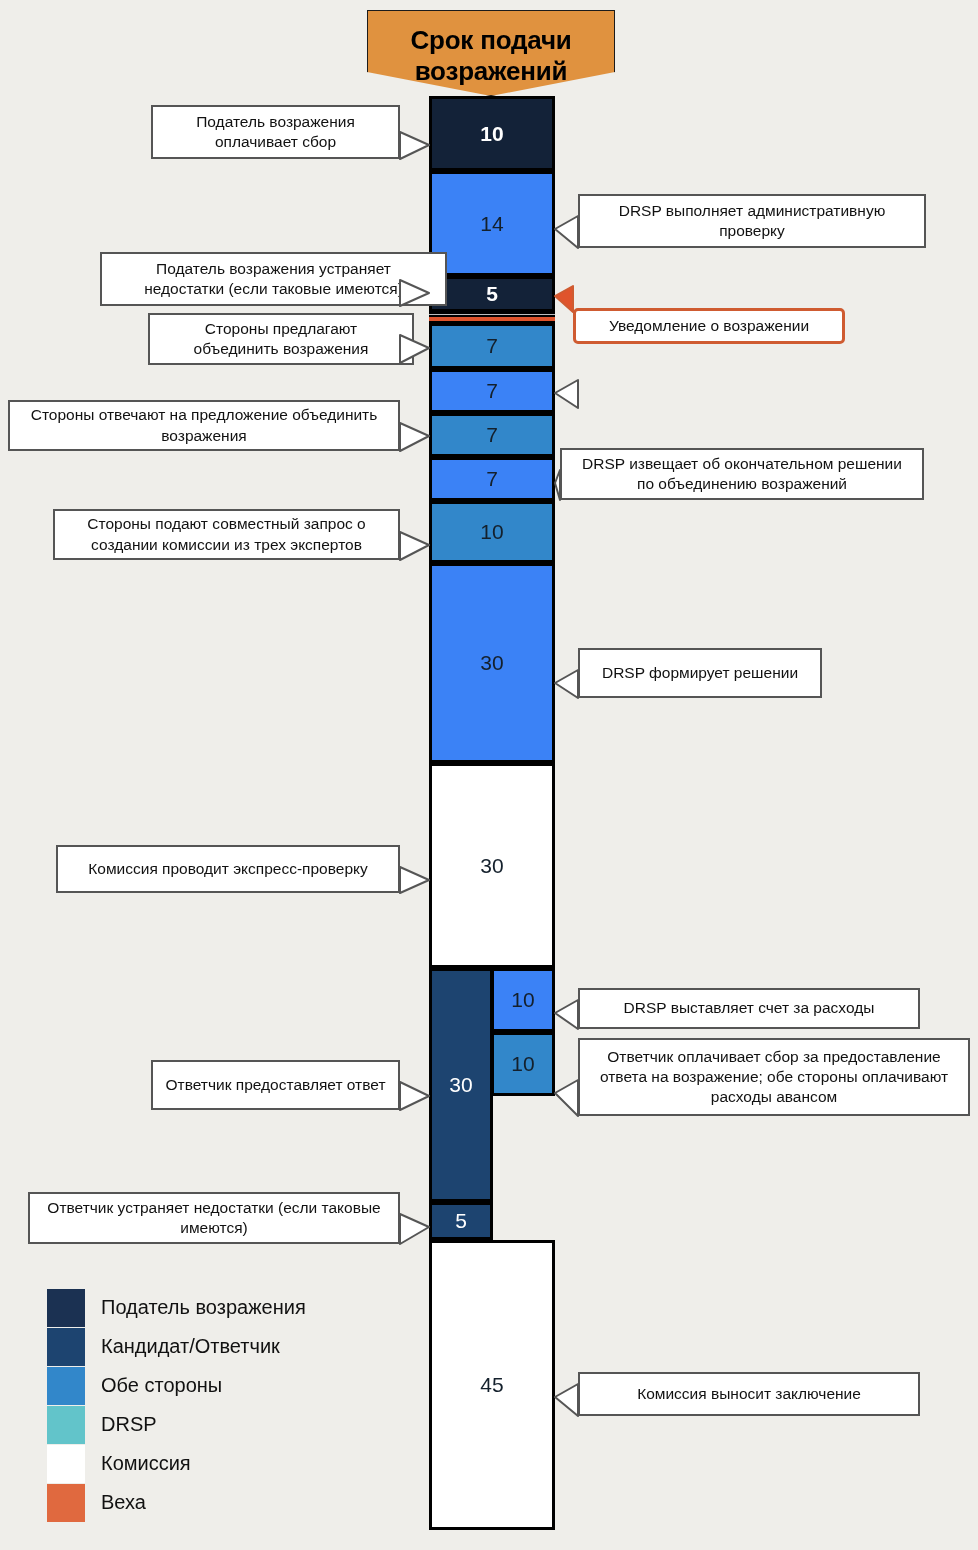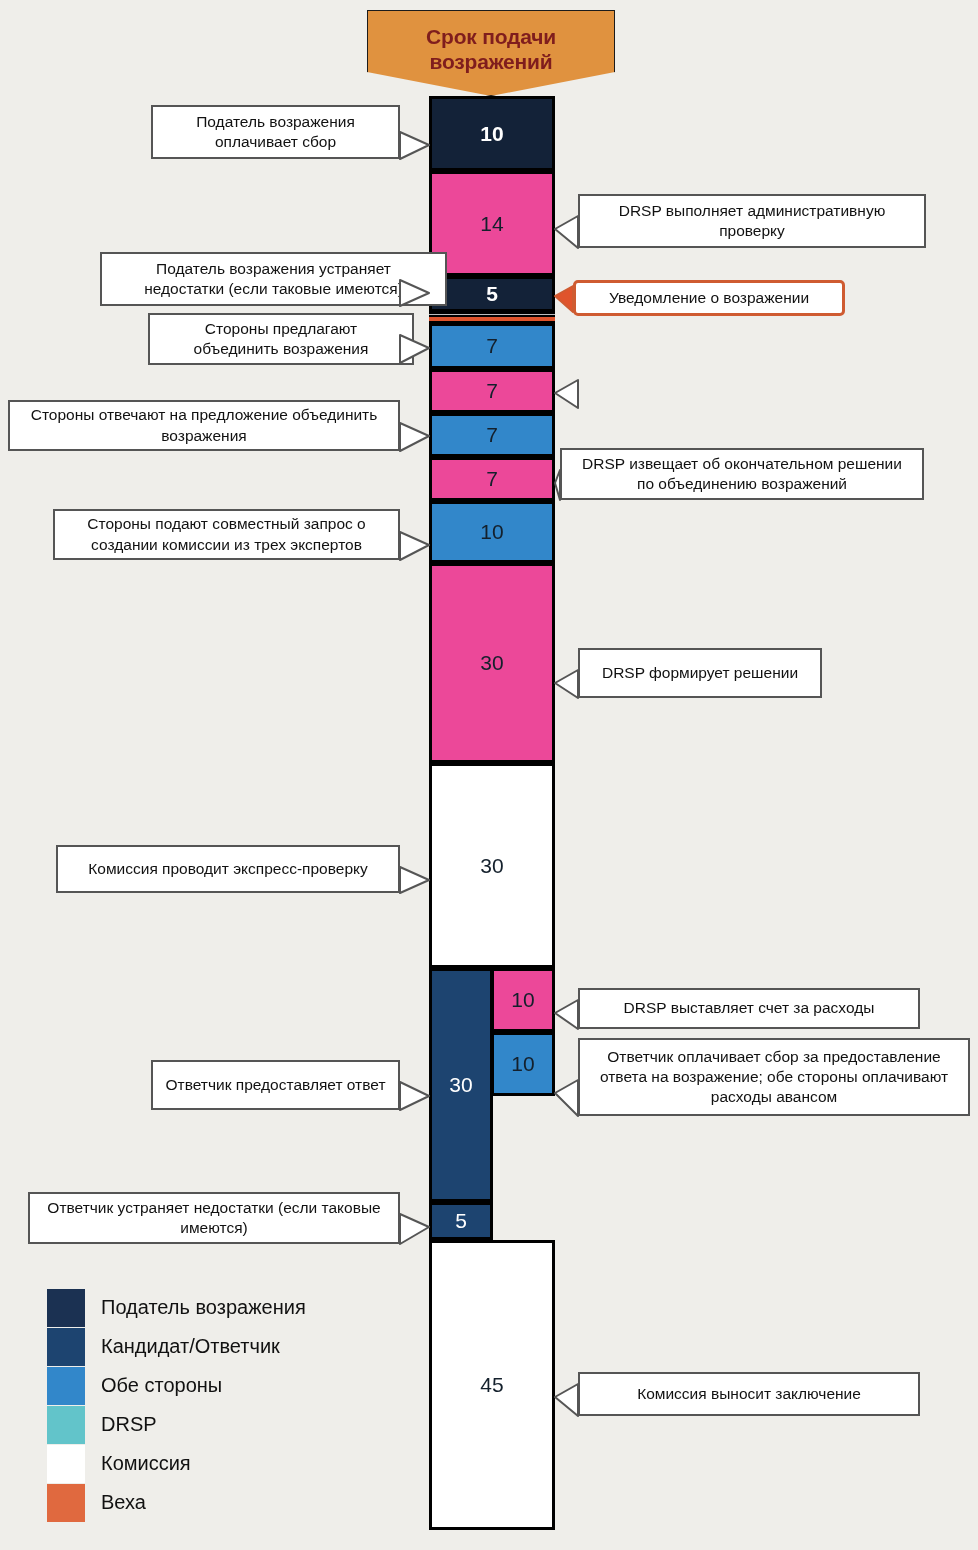--- a/index.html
+++ b/index.html
@@ -32,23 +32,23 @@
     border: 1.5px solid #1b1b1b;
     box-sizing: border-box;
     clip-path: polygon(0 0, 100% 0, 100% 72%, 50% 100%, 0 72%);
     display: flex;
     align-items: flex-start;
     justify-content: center;
   }
   .banner-text {
     margin-top: 14px;
     text-align: center;
-    font-size: 21px;
+    font-size: 26px;
     font-weight: bold;
-    color: #7f1d1d;
+    color: #000000;
     line-height: 1.18;
     letter-spacing: -0.2px;
   }
 
   
   .timeline {
     position: absolute;
     left: 429px;
     top: 96px;
     width: 126px;
@@ -61,21 +61,21 @@
     border: 3px solid #000000;
     display: flex;
     align-items: center;
     justify-content: center;
     font-size: 21px;
     color: #14202c;
   }
   .seg.dark   { background: #132238; color: #ffffff; font-weight: bold; }
   .seg.navy   { background: #1d4470; color: #ffffff; }
   .seg.blue   { background: #3287ca; color: #14202c; }
-  .seg.teal   { background: #ec4899; color: #14202c; }
+  .seg.teal   { background: #3b82f6; color: #14202c; }
   .seg.white  { background: #ffffff; color: #14202c; }
 
   
   .seg.left-half  { width: 64px; left: 0; }
   .seg.right-half { width: 64px; left: 62px; }
 
   
   .milestone-bar {
     position: absolute;
     left: 0;
@@ -108,20 +108,21 @@
     line-height: 1.3;
     display: flex;
     align-items: center;
     justify-content: center;
     text-align: center;
     padding: 4px 12px;
   }
   .callout.milestone-callout {
     border: 3px solid #cf5b31;
     border-radius: 5px;
+    margin-top: 28px;
   }
 
   
   .legend {
     position: absolute;
     left: 47px;
     top: 1288px;
     width: 300px;
   }
   .legend-row {

